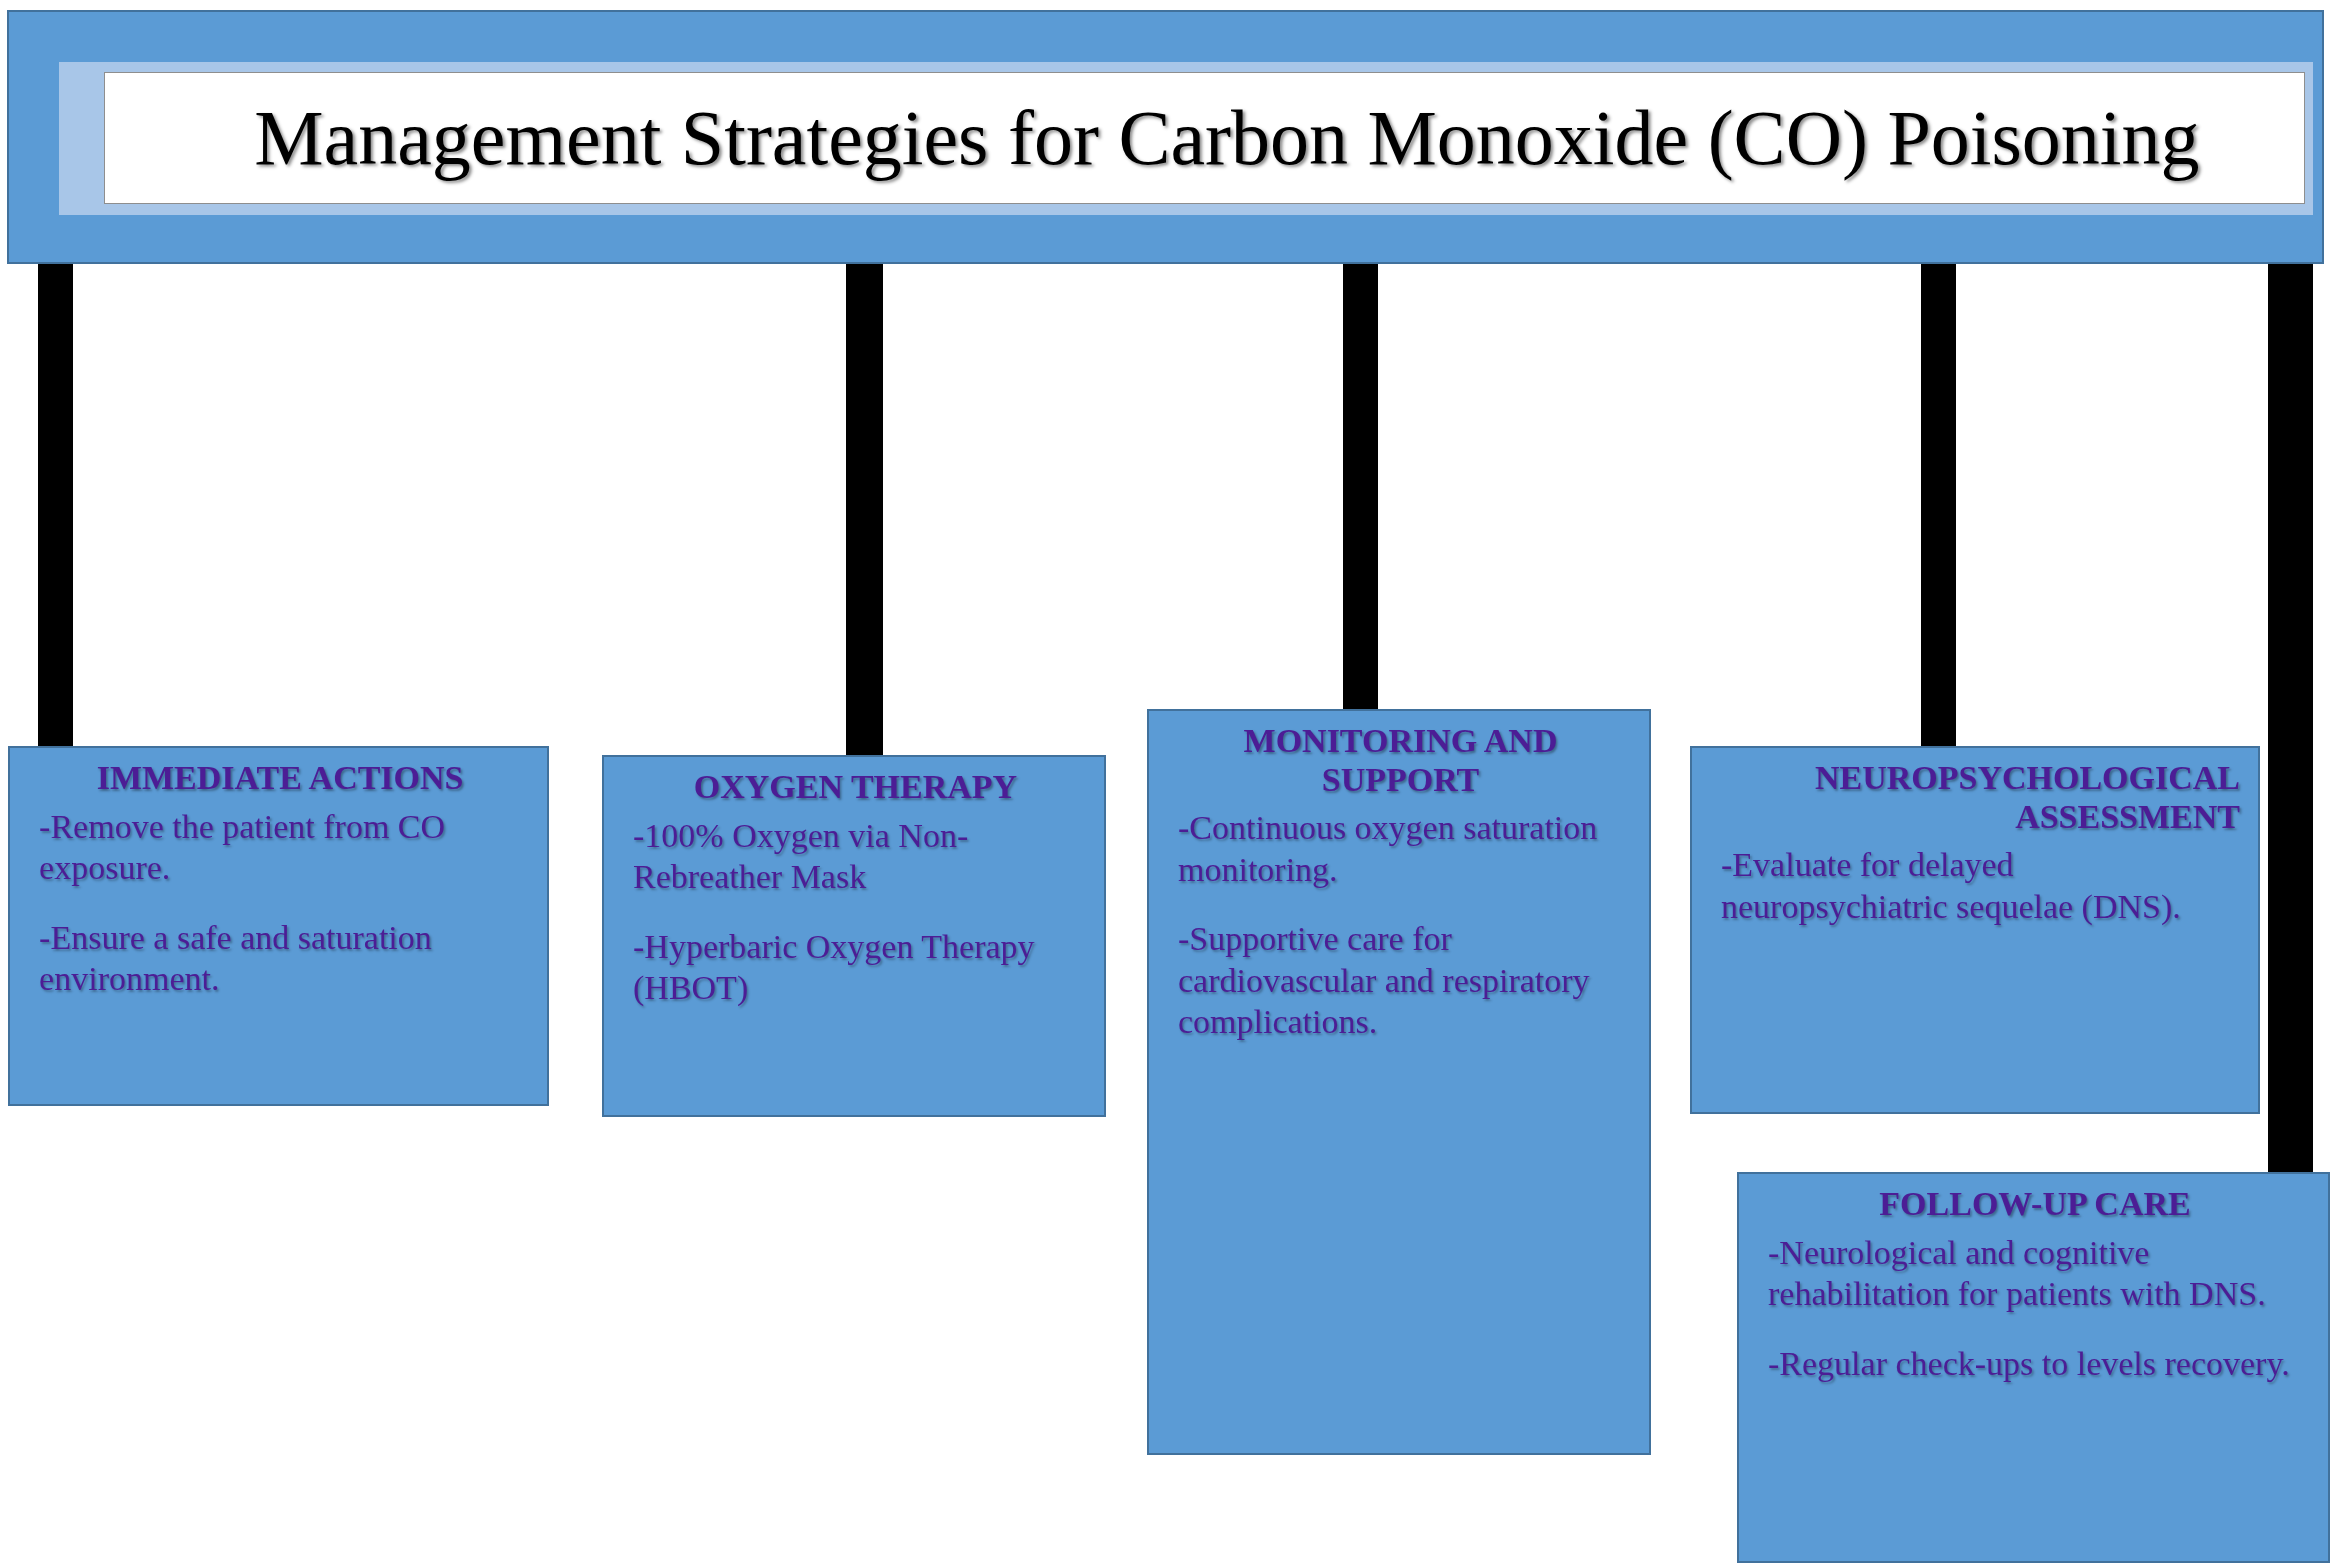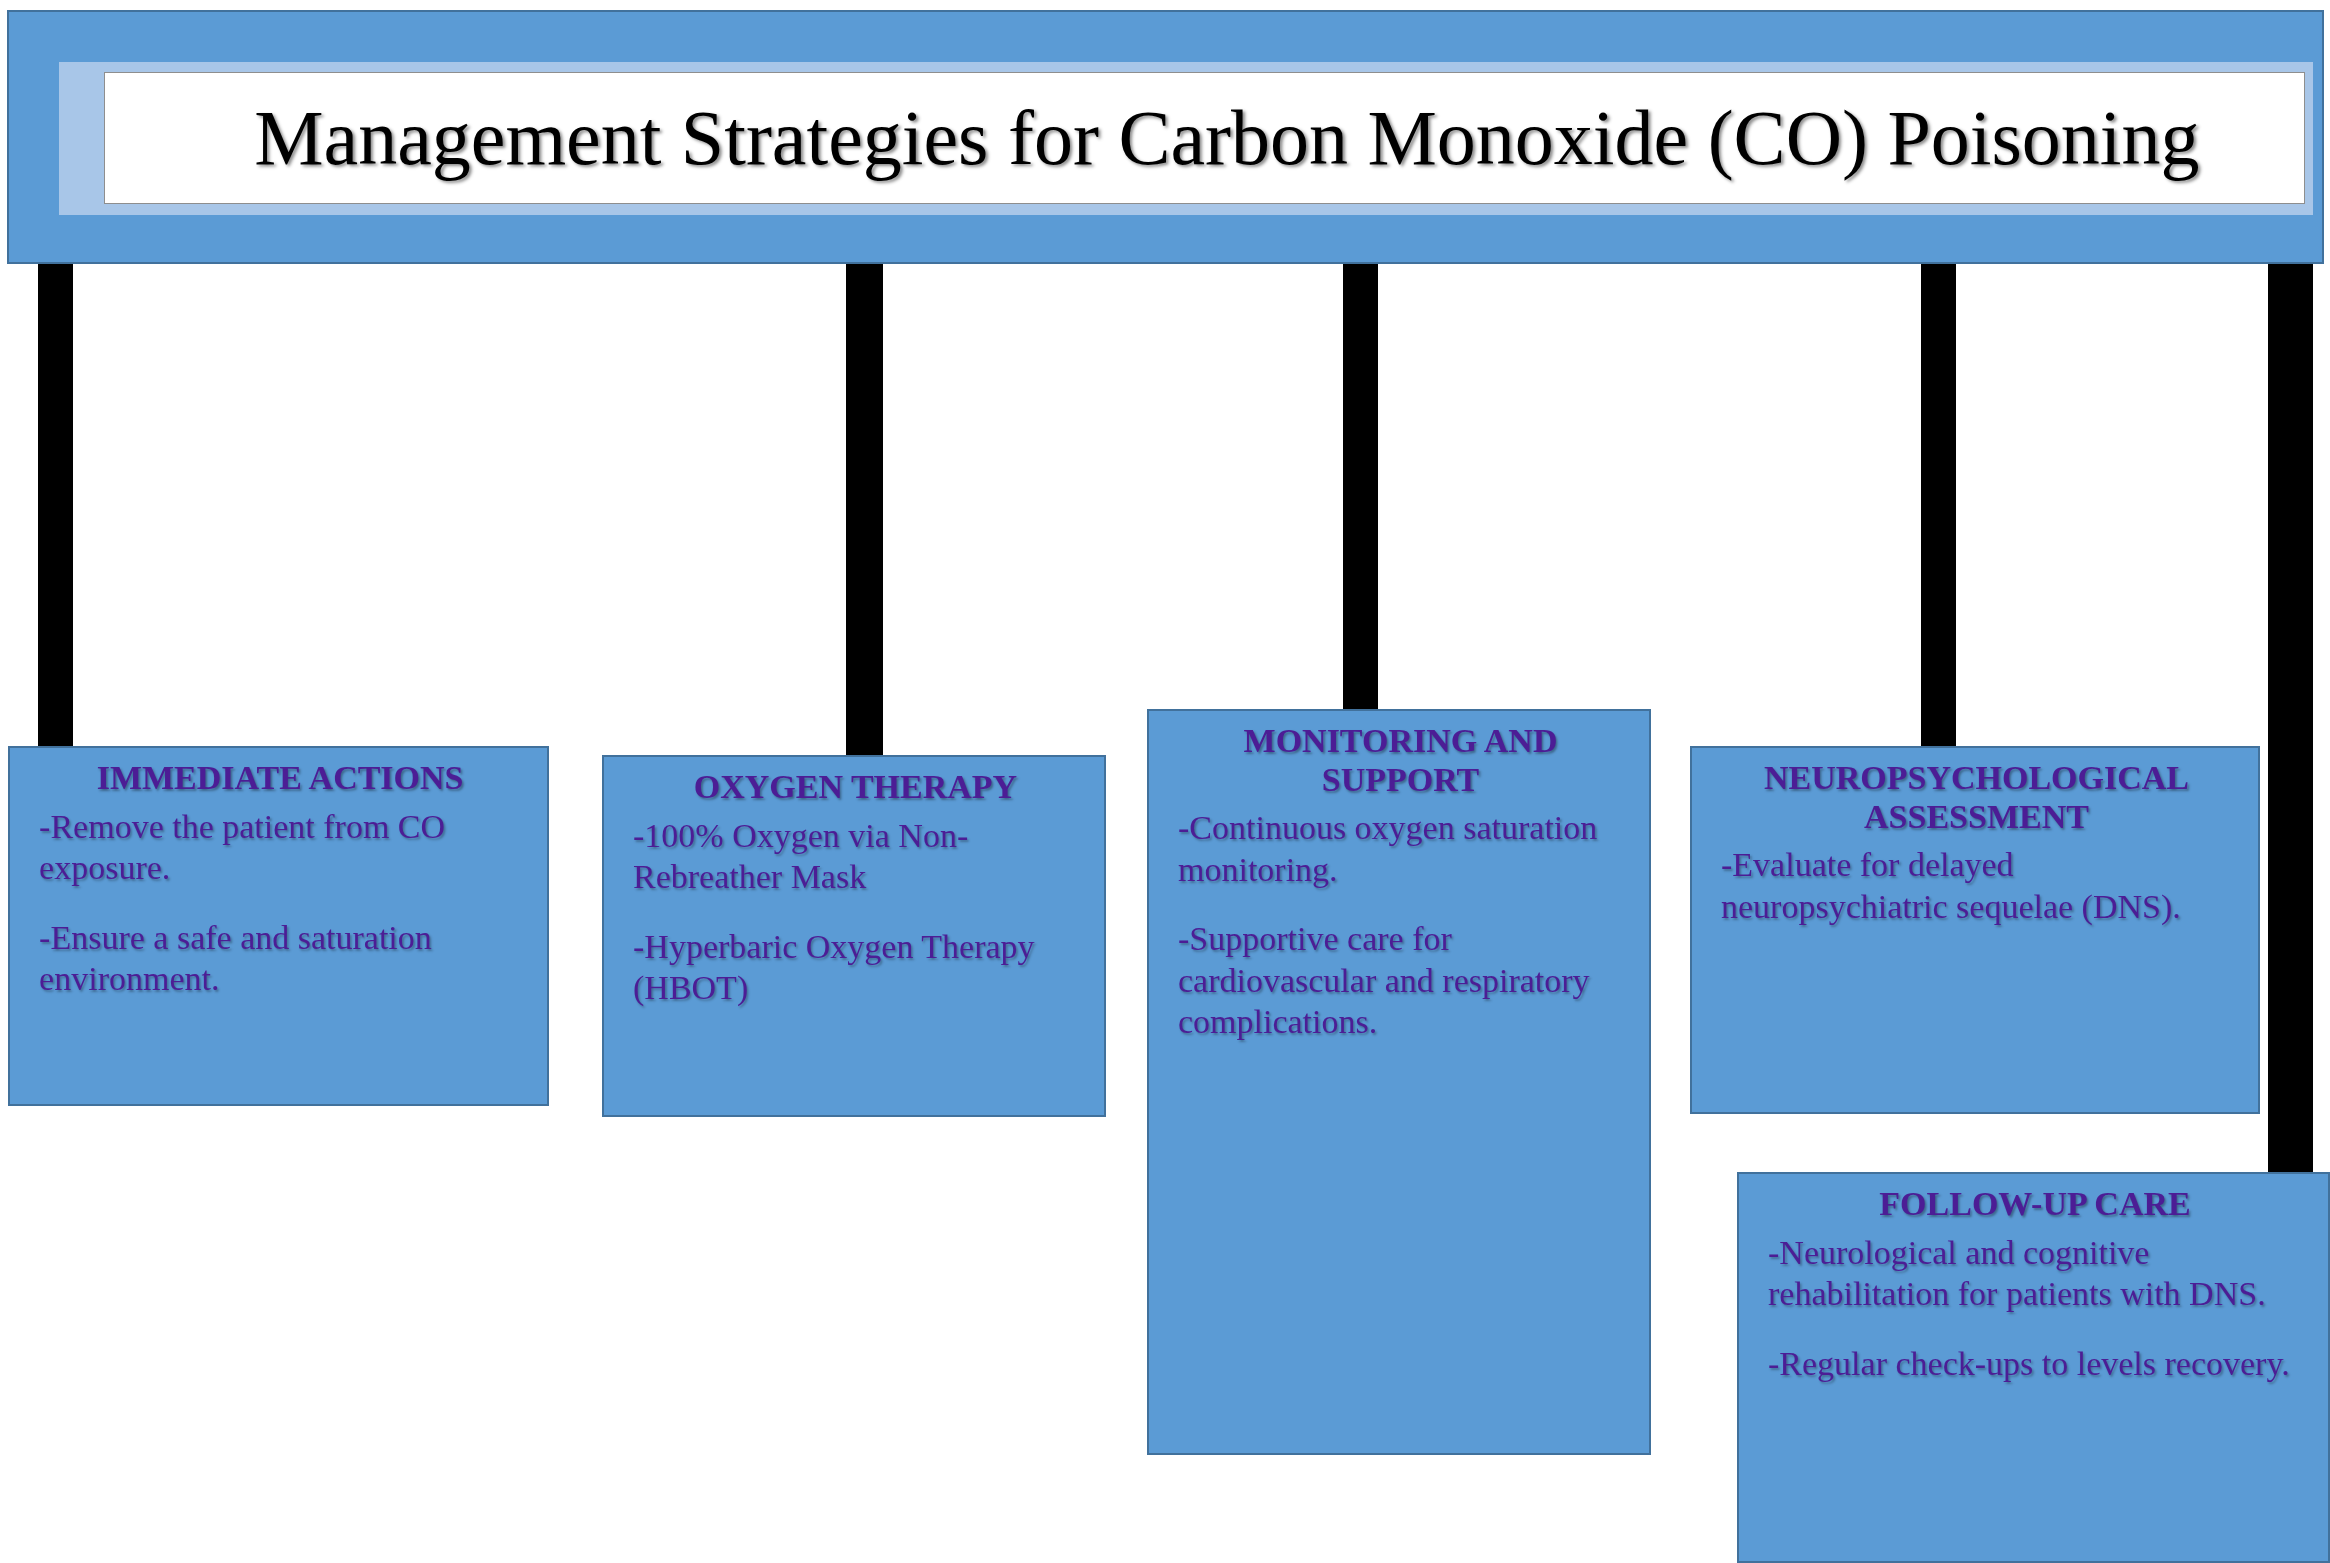--- a/index.html
+++ b/index.html
@@ -79,21 +79,21 @@
     overflow: hidden;
   }
   .node-title {
     font-size: 34px;
     font-weight: bold;
     line-height: 1.13;
     margin: 0 0 8.1px 0;
     text-shadow: 1.6px 1.6px 2.4px rgba(0,0,0,0.35);
   }
   .node-title.center { text-align: center; }
-  .node-title.left   { text-align: center; }
+  .node-title.left   { text-align: right; }
   .node-body {
     font-size: 34px;
     line-height: 1.22;
     margin: 8px;
   }
   .node-body p {
     margin: 0 0 28px 0;
     text-shadow: 1.6px 1.6px 2.4px rgba(0,0,0,0.30);
   }
   .node-body p:last-child { margin-bottom: 0; }

